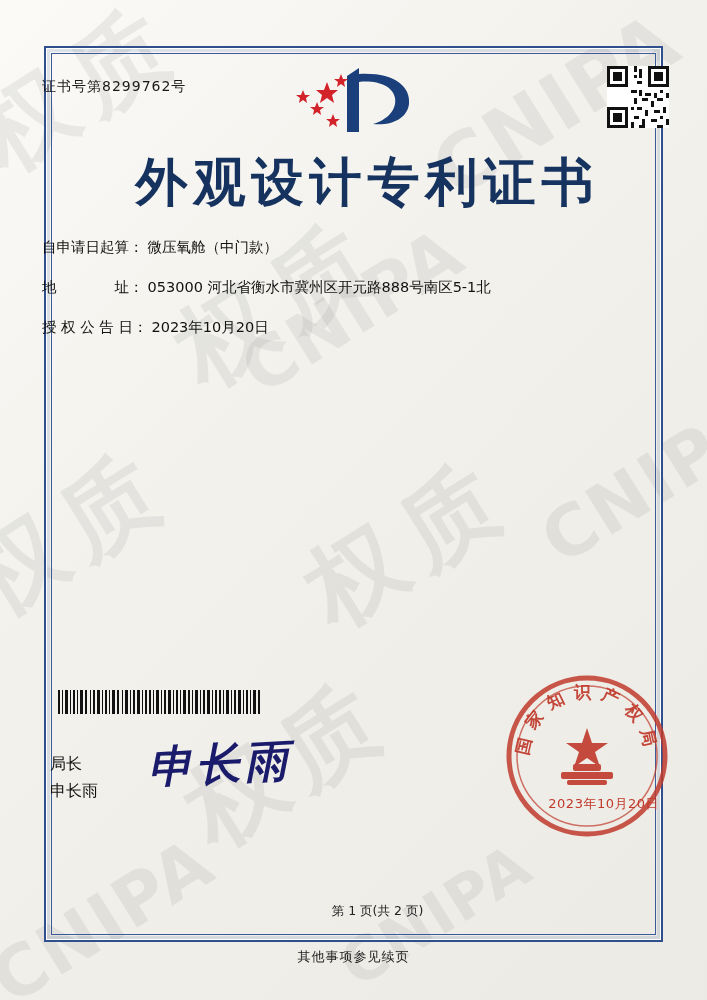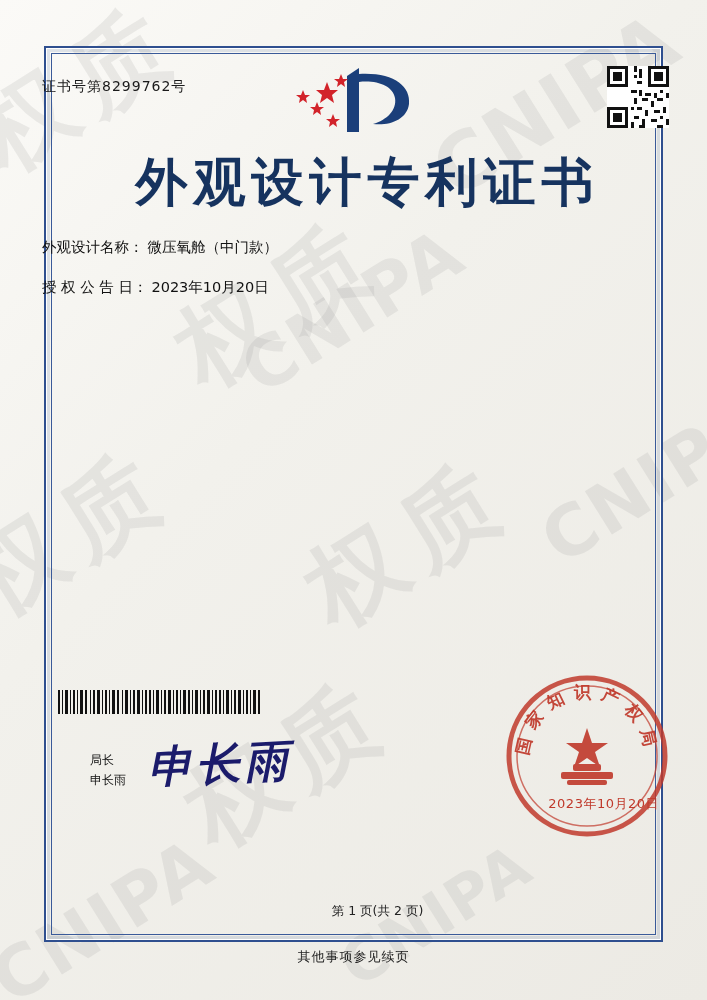--- a/index.html
+++ b/index.html
@@ -97,22 +97,22 @@
     position:absolute;left:44px;right:36px;top:505px;
     font-size:12.6px;line-height:2.05;color:#1a1a1a;
     text-align:justify;
     font-family:"DejaVu Sans",sans-serif;
   }
   .para p{margin:0 0 2px 0;text-indent:2em;}
 
   
   #barcode{position:absolute;left:58px;top:690px;width:205px;height:24px;}
 
-  .sig-block{position:absolute;left:50px;top:750px;font-size:12px;
-    font-family:"DejaVu Sans",sans-serif;line-height:1.7;color:#111;padding-left:40px;}
+  .sig-block{position:absolute;left:50px;top:750px;font-size:16px;
+    font-family:"DejaVu Sans",sans-serif;line-height:1.7;color:#111;}
   .sig-script{
     position:absolute;left:148px;top:735px;
     font-size:44px;color:#1b1b6b;
     font-family:"DejaVu Serif",serif;
     font-style:italic;font-weight:bold;
     letter-spacing:4px;
     transform:rotate(-3deg);
   }
 
   
@@ -217,22 +217,26 @@
         <rect x="8" y="19" width="1" height="2"></rect>
           <rect x="11" y="20" width="2" height="1"></rect>
         <rect x="17" y="20" width="2" height="1"></rect>
       </g>
     </svg>
 
     <div class="title">外观设计专利证书</div>
 
     <div class="fields">
       <div class="row">
-        <span class="lbl">外观设计名称：</span>
+        <span class="lbl">自申请日起算：</span>
         <span class="val">微压氧舱（中门款）</span>
+      </div>
+      <div class="row">
+        <span class="lbl">地　　　　址：</span>
+        <span class="val">053000 河北省衡水市冀州区开元路888号南区5-1北</span>
       </div>
       <div class="row">
         <span class="lbl">授 权 公 告 日：</span>
         <span class="val">2023年10月20日</span>
       </div>
     </div>
 
 
     <svg id="barcode" viewBox="0 0 205 24" shape-rendering="crispEdges">
       <g fill="#111">

